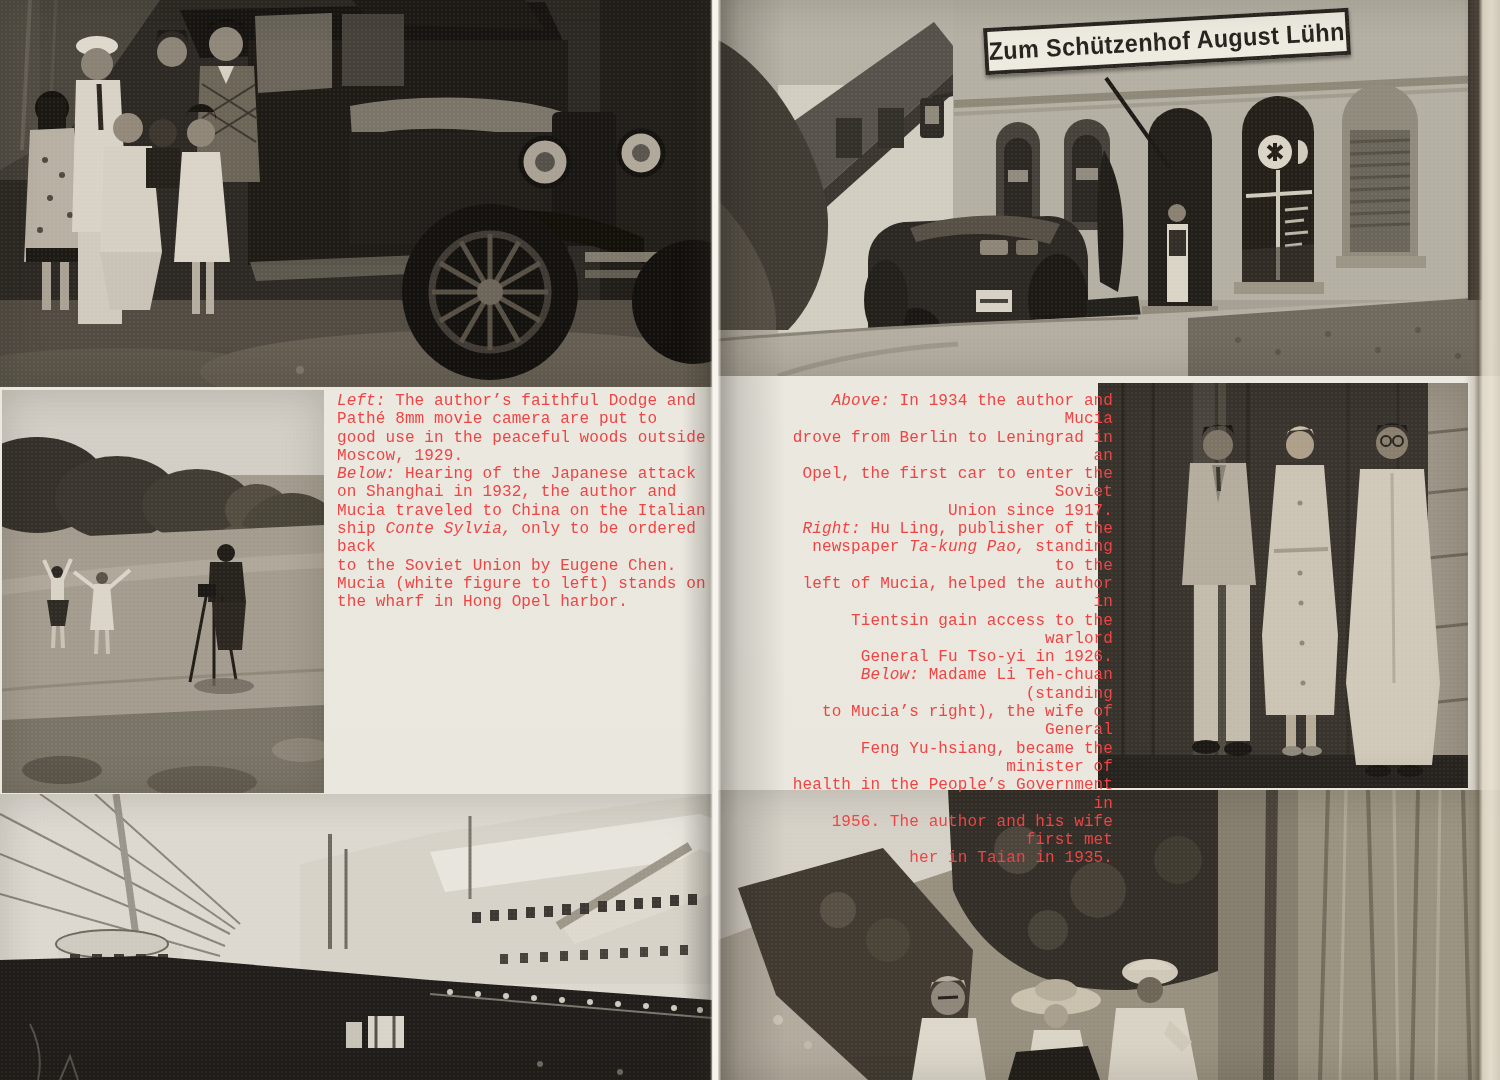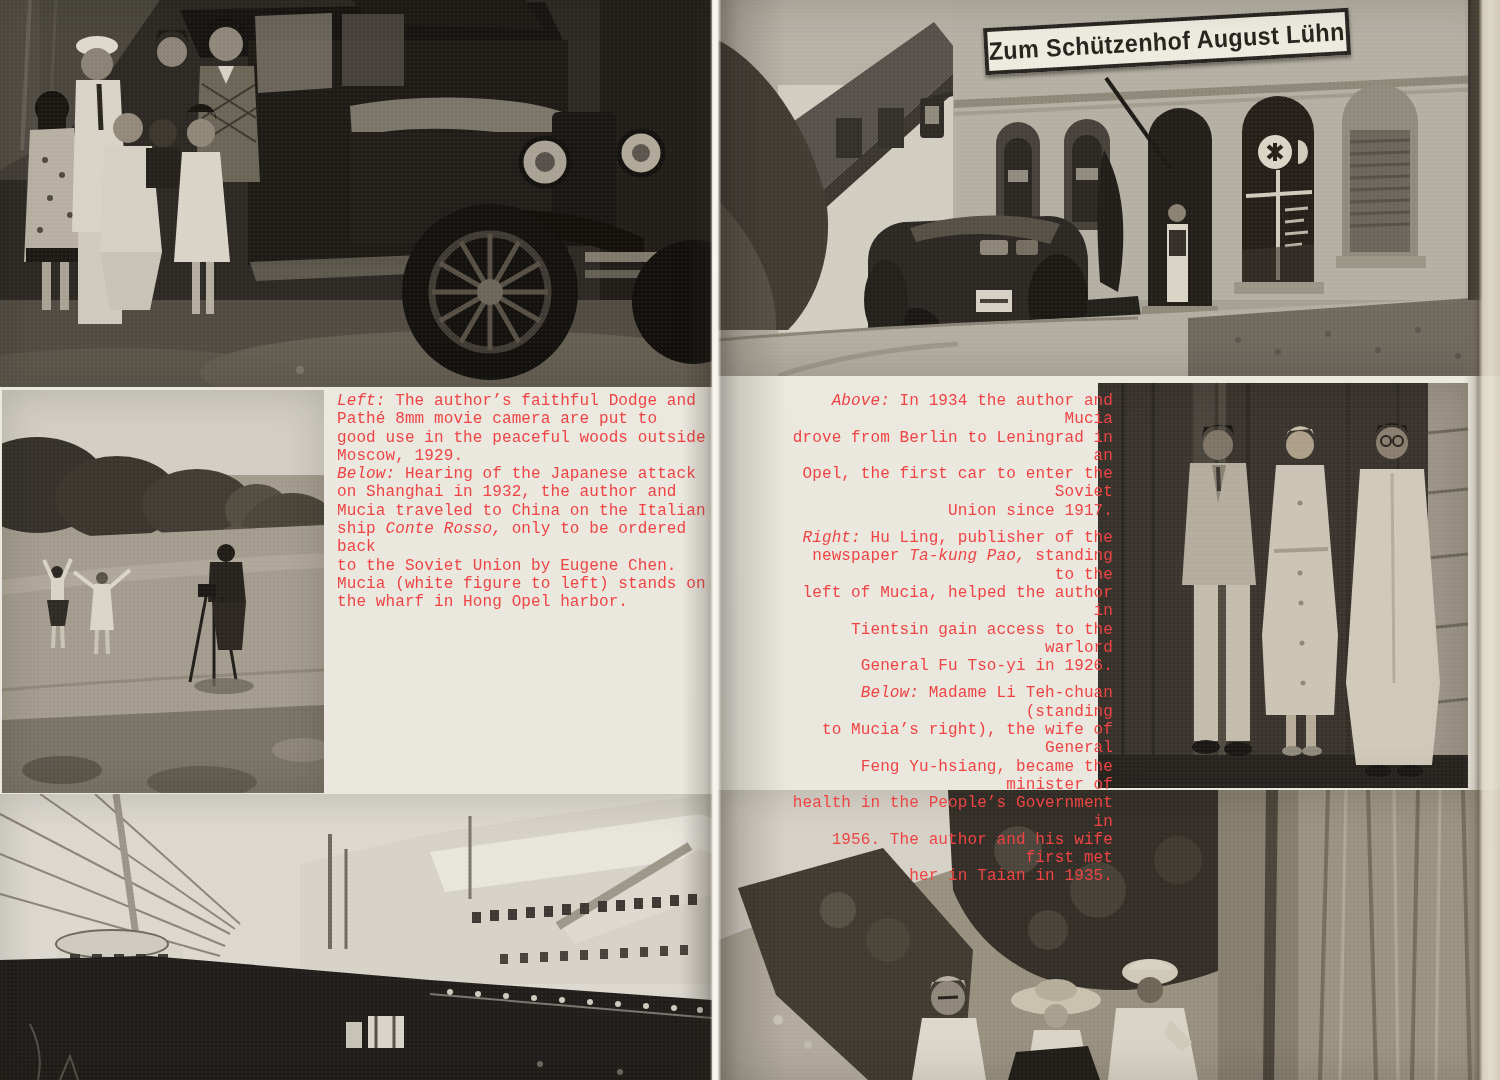--- a/index.html
+++ b/index.html
@@ -21,21 +21,21 @@
   #photo-mid-left{left:2px;top:390px;width:322px;height:403px;background:#a29b8d;}
   #photo-right-mid{left:1098px;top:383px;width:370px;height:405px;}
   #photo-bottom-left{left:0;top:794px;width:712px;height:286px;background:#dcd8d0;}
   #photo-bottom-right{left:718px;top:790px;width:782px;height:290px;background:#8f887c;}
 
   .caption{position:absolute;font-size:16px;line-height:18.3px;color:#ef4444;
     letter-spacing:.1px;font-family:Liberation Mono, monospace;}
   #caption-left{left:337px;top:392px;width:392px;}
   #caption-right{left:787px;top:392px;width:326px;text-align:right;}
   .para{white-space:pre-line;}
-  #caption-right .para + .para{margin-top:9px;}
+  #caption-right .para + .para{}
   .lead{font-style:italic;}
   .it{font-style:italic;}
 
   
   #inn-sign{
     position:absolute;left:266px;top:18px;width:366px;height:47px;
     background:#edeadf;border:4px solid #282420;box-sizing:border-box;
     transform:rotate(-3.2deg);
     display:flex;align-items:center;justify-content:center;
     box-shadow:0 3px 4px rgba(20,17,12,.45);
@@ -553,21 +553,21 @@
 </div>
 
 <div class="caption" id="caption-left">
     <div class="para"><span class="lead">Left:</span><span> The author’s faithful Dodge and
 Pathé 8mm movie camera are put to
 good use in the peaceful woods outside
 Moscow, 1929.</span></div>
     <div class="para"><span class="lead">Below:</span><span> Hearing of the Japanese attack
 on Shanghai in 1932, the author and
 Mucia traveled to China on the Italian
-ship </span><span class="it">Conte Rosso,</span><span> only to be ordered back
+ship </span><span class="it">Conte Sylvia,</span><span> only to be ordered back
 to the Soviet Union by Eugene Chen.
 Mucia (white figure to left) stands on
 the wharf in Hong Opel harbor.</span></div>
   </div>
 <div class="caption" id="caption-right">
     <div class="para"><span class="lead">Above:</span><span> In 1934 the author and Mucia
 drove from Berlin to Leningrad in an
 Opel, the first car to enter the Soviet
 Union since 1917.</span></div>
     <div class="para"><span class="lead">Right:</span><span> Hu Ling, publisher of the

